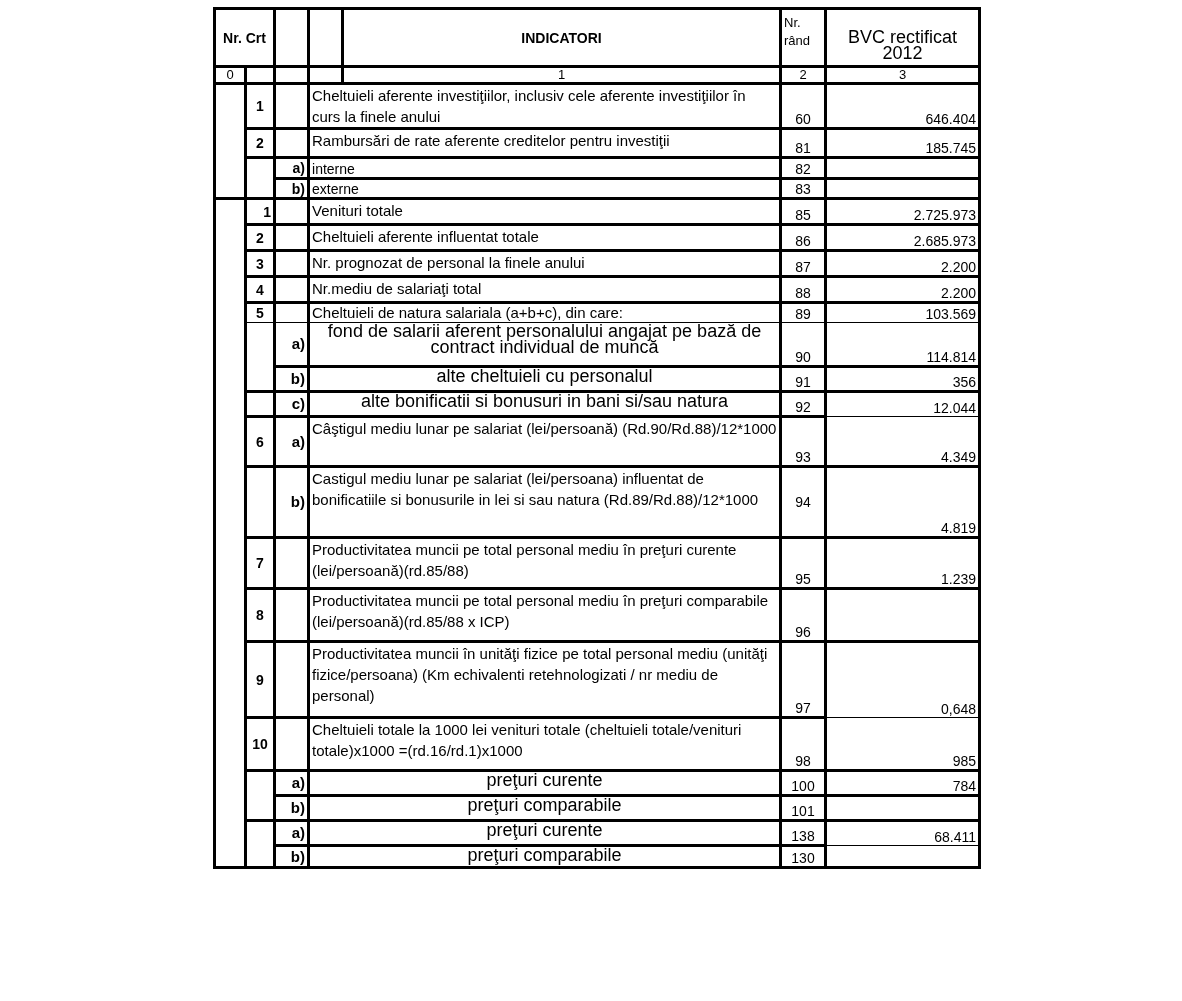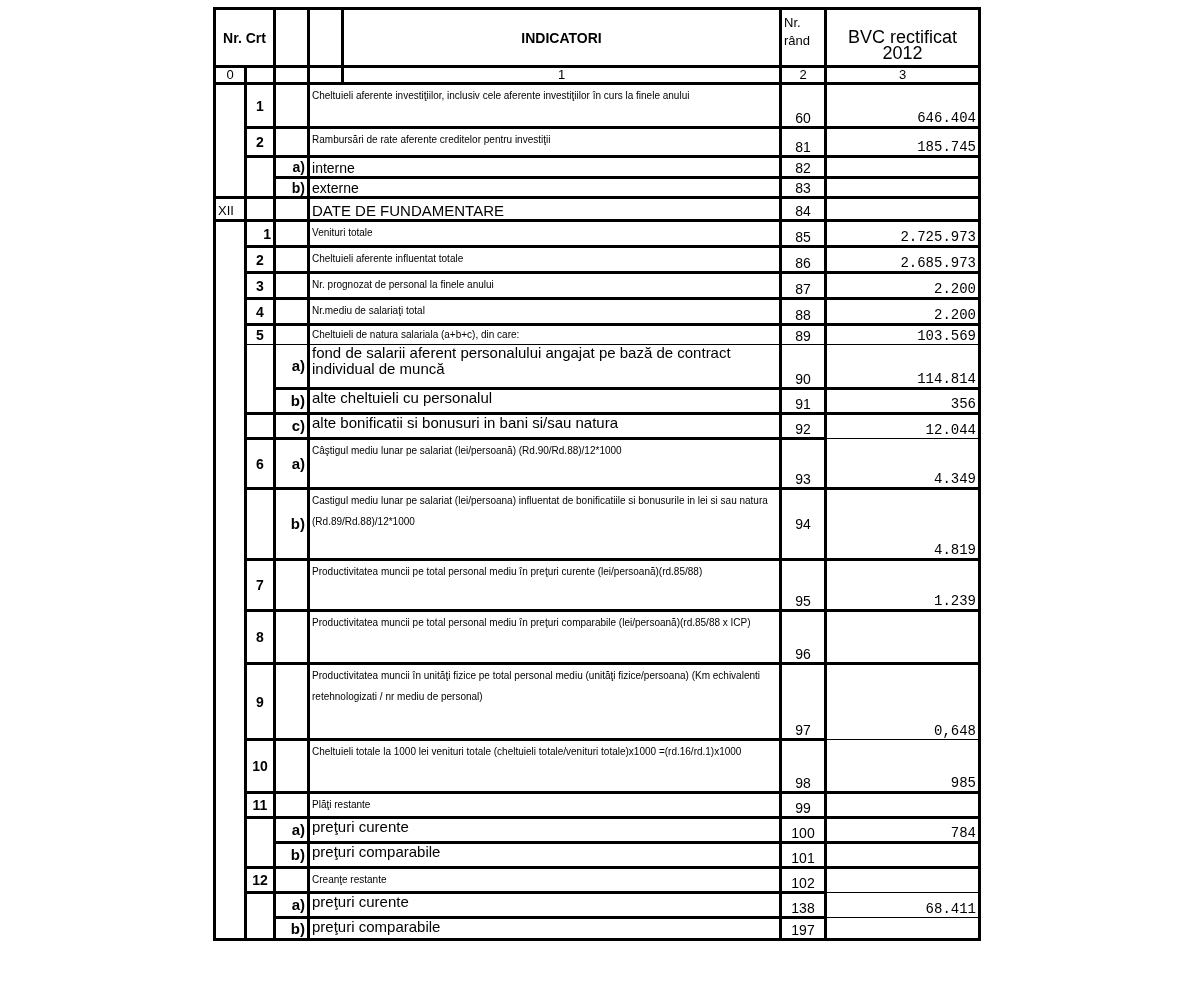--- a/index.html
+++ b/index.html
@@ -19,27 +19,27 @@
     .bb { border-bottom: 3px solid #000 !important; }
     .nt { border-top: none !important; }
     .nb { border-bottom: none !important; }
     .hdr { font-weight: bold; font-size: 13px; text-align: center; vertical-align: middle !important; }
     .c { text-align: center; }
     .r { text-align: right; }
     .bold { font-weight: normal; }
     .mid { vertical-align: middle !important; }
     .top { vertical-align: top !important; }
     .small { font-size: 12.5px; line-height: 14px; }
-    .num { font-size: 14px; font-family: Liberation Mono, monospace; }
+    .num { font-size: 14px; }
     .idx { font-weight: bold; font-size: 14px; }
     .nr { text-align: center; font-size: 14px; }
     .letter { font-weight: bold; text-align: right; padding-right: 4px; vertical-align: middle !important; }
     .txt { vertical-align: top !important; padding-left: 3px; }
-    .txt.bold { font-size: 10px; line-height: 21px; }
-    .txt.small { font-size: 15px; line-height: 16px; }
+    .txt.bold { font-size: 15px; line-height: 21px; }
+    .txt.small { font-size: 18px; line-height: 16px; text-align: center; }
   </style>
 </head>
 <body>
 
 <table class="sheet">
   <colgroup>
     <col style="width:31px">
     <col style="width:29px">
     <col style="width:34px">
     <col style="width:34px">
@@ -97,28 +97,20 @@
 
   <tr style="height:20px">
     <td class="nt bb"></td>
     <td class="bl nt bb"></td>
     <td class="bl bb letter">b)</td>
     <td colspan="2" class="bl bb">externe</td>
     <td class="bl bb nr">83</td>
     <td class="bl bb r num"></td>
   </tr>
 
-  <tr style="height:23px">
-    <td class="bold bb" style="font-size:13px">XII</td>
-    <td class="bl bb"></td>
-    <td class="bl bb"></td>
-    <td colspan="2" class="bl bb" style="font-size:15px;">DATE DE FUNDAMENTARE</td>
-    <td class="bl bb nr">84</td>
-    <td class="bl bb r num"></td>
-  </tr>
 
   <tr style="height:26px">
     <td class="nb"></td>
     <td class="bl bb r idx mid">1</td>
     <td class="bl bb letter"></td>
     <td colspan="2" class="bl bb txt bold">Venituri totale</td>
     <td class="bl bb nr">85</td>
     <td class="bl bb r num">2.725.973</td>
   </tr>
 
@@ -232,67 +224,51 @@
 
   <tr style="height:53px">
     <td class="nt nb"></td>
     <td class="bl bb c idx mid">10</td>
     <td class="bl bb letter"></td>
     <td colspan="2" class="bl bb txt bold">Cheltuieli totale la 1000 lei venituri totale       (cheltuieli totale/venituri totale)x1000 =(rd.16/rd.1)x1000</td>
     <td class="bl bb nr">98</td>
     <td class="bl bb r num">985</td>
   </tr>
 
-  <tr style="height:25px">
-    <td class="nt nb"></td>
-    <td class="bl bb c idx mid">11</td>
-    <td class="bl bb letter"></td>
-    <td colspan="2" class="bl bb txt bold">Plăţi restante</td>
-    <td class="bl bb nr">99</td>
-    <td class="bl bb r num"></td>
-  </tr>
 
   <tr style="height:25px">
     <td class="nt nb"></td>
     <td class="bl nb"></td>
     <td class="bl bb letter" style="font-size:15px">a)</td>
     <td colspan="2" class="bl bb txt small">preţuri curente</td>
     <td class="bl bb nr">100</td>
     <td class="bl bb r num">784</td>
   </tr>
 
   <tr style="height:25px">
     <td class="nt nb"></td>
     <td class="bl nt bb"></td>
     <td class="bl bb letter" style="font-size:15px">b)</td>
     <td colspan="2" class="bl bb txt small">preţuri comparabile</td>
     <td class="bl bb nr">101</td>
     <td class="bl bb r num"></td>
   </tr>
 
-  <tr style="height:25px">
-    <td class="nt nb"></td>
-    <td class="bl bb c idx mid">12</td>
-    <td class="bl bb letter"></td>
-    <td colspan="2" class="bl bb txt bold">Creanţe restante</td>
-    <td class="bl bb nr">102</td>
-    <td class="bl r num"></td>
-  </tr>
 
   <tr style="height:25px">
     <td class="nt nb"></td>
     <td class="bl nb"></td>
     <td class="bl bb letter" style="font-size:15px">a)</td>
     <td colspan="2" class="bl bb txt small">preţuri curente</td>
     <td class="bl bb nr">138</td>
     <td class="bl r num">68.411</td>
   </tr>
 
   <tr style="height:22px">
     <td class="nt"></td>
     <td class="bl nt"></td>
     <td class="bl letter" style="font-size:15px">b)</td>
     <td colspan="2" class="bl txt small">preţuri comparabile</td>
-    <td class="bl nr">197</td>
+    <td class="bl nr">130</td>
     <td class="bl r num"></td>
   </tr>
 </tbody>
   </table>
 
 </body></html>

